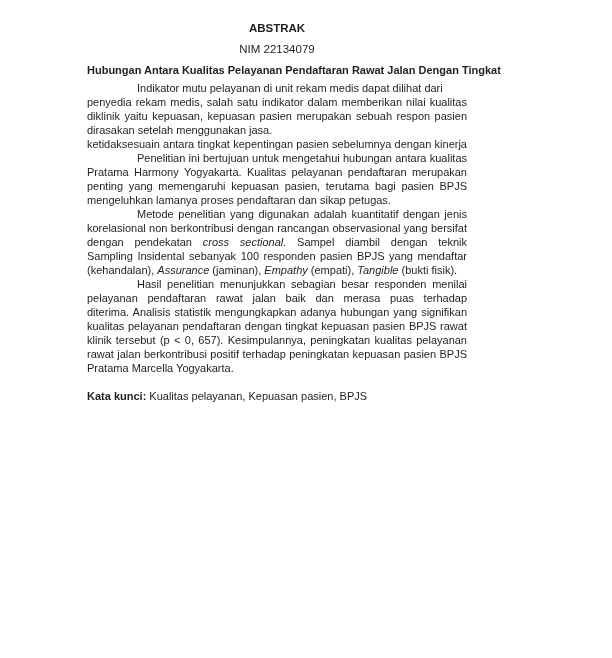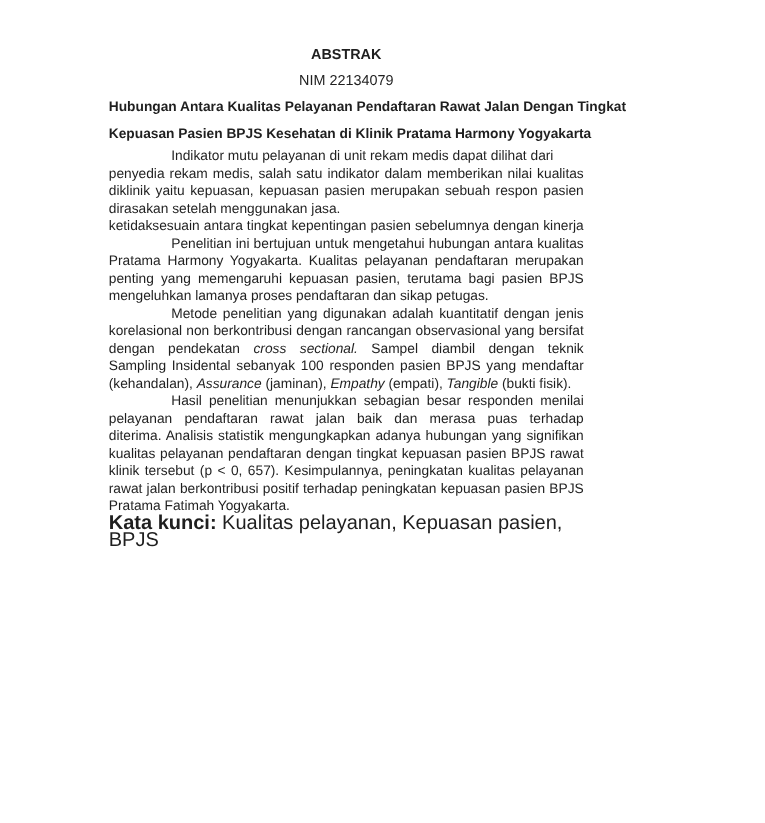--- a/index.html
+++ b/index.html
@@ -6,55 +6,55 @@
   html, body { width: 612px; height: 658px; }
   body {
     background: #ffffff;
     font-family: "Liberation Sans", "DejaVu Sans", sans-serif;
     color: #1f1f1f;
     -webkit-font-smoothing: antialiased;
   }
   .page {
     width: 529px;
     height: 658px;
-    padding: 34px 62px 0 87px;
+    padding: 18px 62px 0 87px;
     background: #ffffff;
     overflow: hidden;
   }
   .header { text-align: center; }
   .h-line { font-size: 11.5px; line-height: 21px; white-space: nowrap; }
   .t-line { font-size: 11px; font-weight: bold; line-height: 21px; white-space: nowrap; }
   .bold { font-weight: bold; }
   .body-text { margin-top: 0; }
   .line {
     font-size: 11px;
     line-height: 14px;
     height: 14px;
     overflow: hidden;
   }
   .jl { text-align: justify; text-align-last: justify; }
   .ll { text-align: left; }
   .ind { text-indent: 50px; }
   .it { font-style: italic; text-align: center; }
   .keywords {
-    font-size: 16px;
+    margin-top: 14px;
+    font-size: 11px;
     line-height: 14px;
     text-align: left;
   }
 </style>
 </head>
 <body>
 
 <div class="page">
 
   <div class="header">
     <div class="h-line bold">ABSTRAK</div>
     <div class="h-line">NIM 22134079</div>
     <div class="t-line">Hubungan Antara Kualitas Pelayanan Pendaftaran Rawat Jalan Dengan Tingkat</div>
-    <div class="t-line">Kepuasan Pasien BPJS Kesehatan di Klinik Pratama Harmony Yogyakarta</div>
   </div>
 
   <div class="body-text" id="paragraphs">
       <div>
         <div class="line ll ind"><span>Indikator mutu pelayanan di unit rekam medis dapat dilihat dari kecepatan</span></div>
         <div class="line jl"><span>penyedia rekam medis, salah satu indikator dalam memberikan nilai kualitas pelayanan</span></div>
         <div class="line jl"><span>diklinik yaitu kepuasan, kepuasan pasien merupakan sebuah respon pasien terhadap</span></div>
         <div class="line ll"><span>dirasakan setelah menggunakan jasa.</span></div>
         <div class="line jl"><span>ketidaksesuain antara tingkat kepentingan pasien sebelumnya dengan kinerja yang</span></div>
       </div>
@@ -71,21 +71,21 @@
         <div class="line jl"><span>Sampling Insidental sebanyak 100 responden pasien BPJS yang mendaftar rawat jalan</span></div>
         <div class="line ll"><span>(kehandalan), </span><span class="it">Assurance</span><span> (jaminan), </span><span class="it">Empathy</span><span> (empati), </span><span class="it">Tangible</span><span> (bukti fisik).</span></div>
       </div>
       <div>
         <div class="line jl ind"><span>Hasil penelitian menunjukkan sebagian besar responden menilai kualitas</span></div>
         <div class="line jl"><span>pelayanan pendaftaran rawat jalan baik dan merasa puas terhadap pelayanan cross</span></div>
         <div class="line jl"><span>diterima. Analisis statistik mengungkapkan adanya hubungan yang signifikan antara</span></div>
         <div class="line jl"><span>kualitas pelayanan pendaftaran dengan tingkat kepuasan pasien BPJS rawat jalan di</span></div>
         <div class="line jl"><span>klinik tersebut (p &lt; 0, 657). Kesimpulannya, peningkatan kualitas pelayanan pendaftaran</span></div>
         <div class="line jl"><span>rawat jalan berkontribusi positif terhadap peningkatan kepuasan pasien BPJS di Klinik</span></div>
-        <div class="line ll"><span>Pratama Fatimah Yogyakarta.</span></div>
+        <div class="line ll"><span>Pratama Marcella Yogyakarta.</span></div>
       </div>
     </div>
 
   <div class="keywords">
     <span class="bold">Kata kunci:</span><span> Kualitas pelayanan, Kepuasan pasien, BPJS</span>
   </div>
 
 </div>
 
 </body></html>

